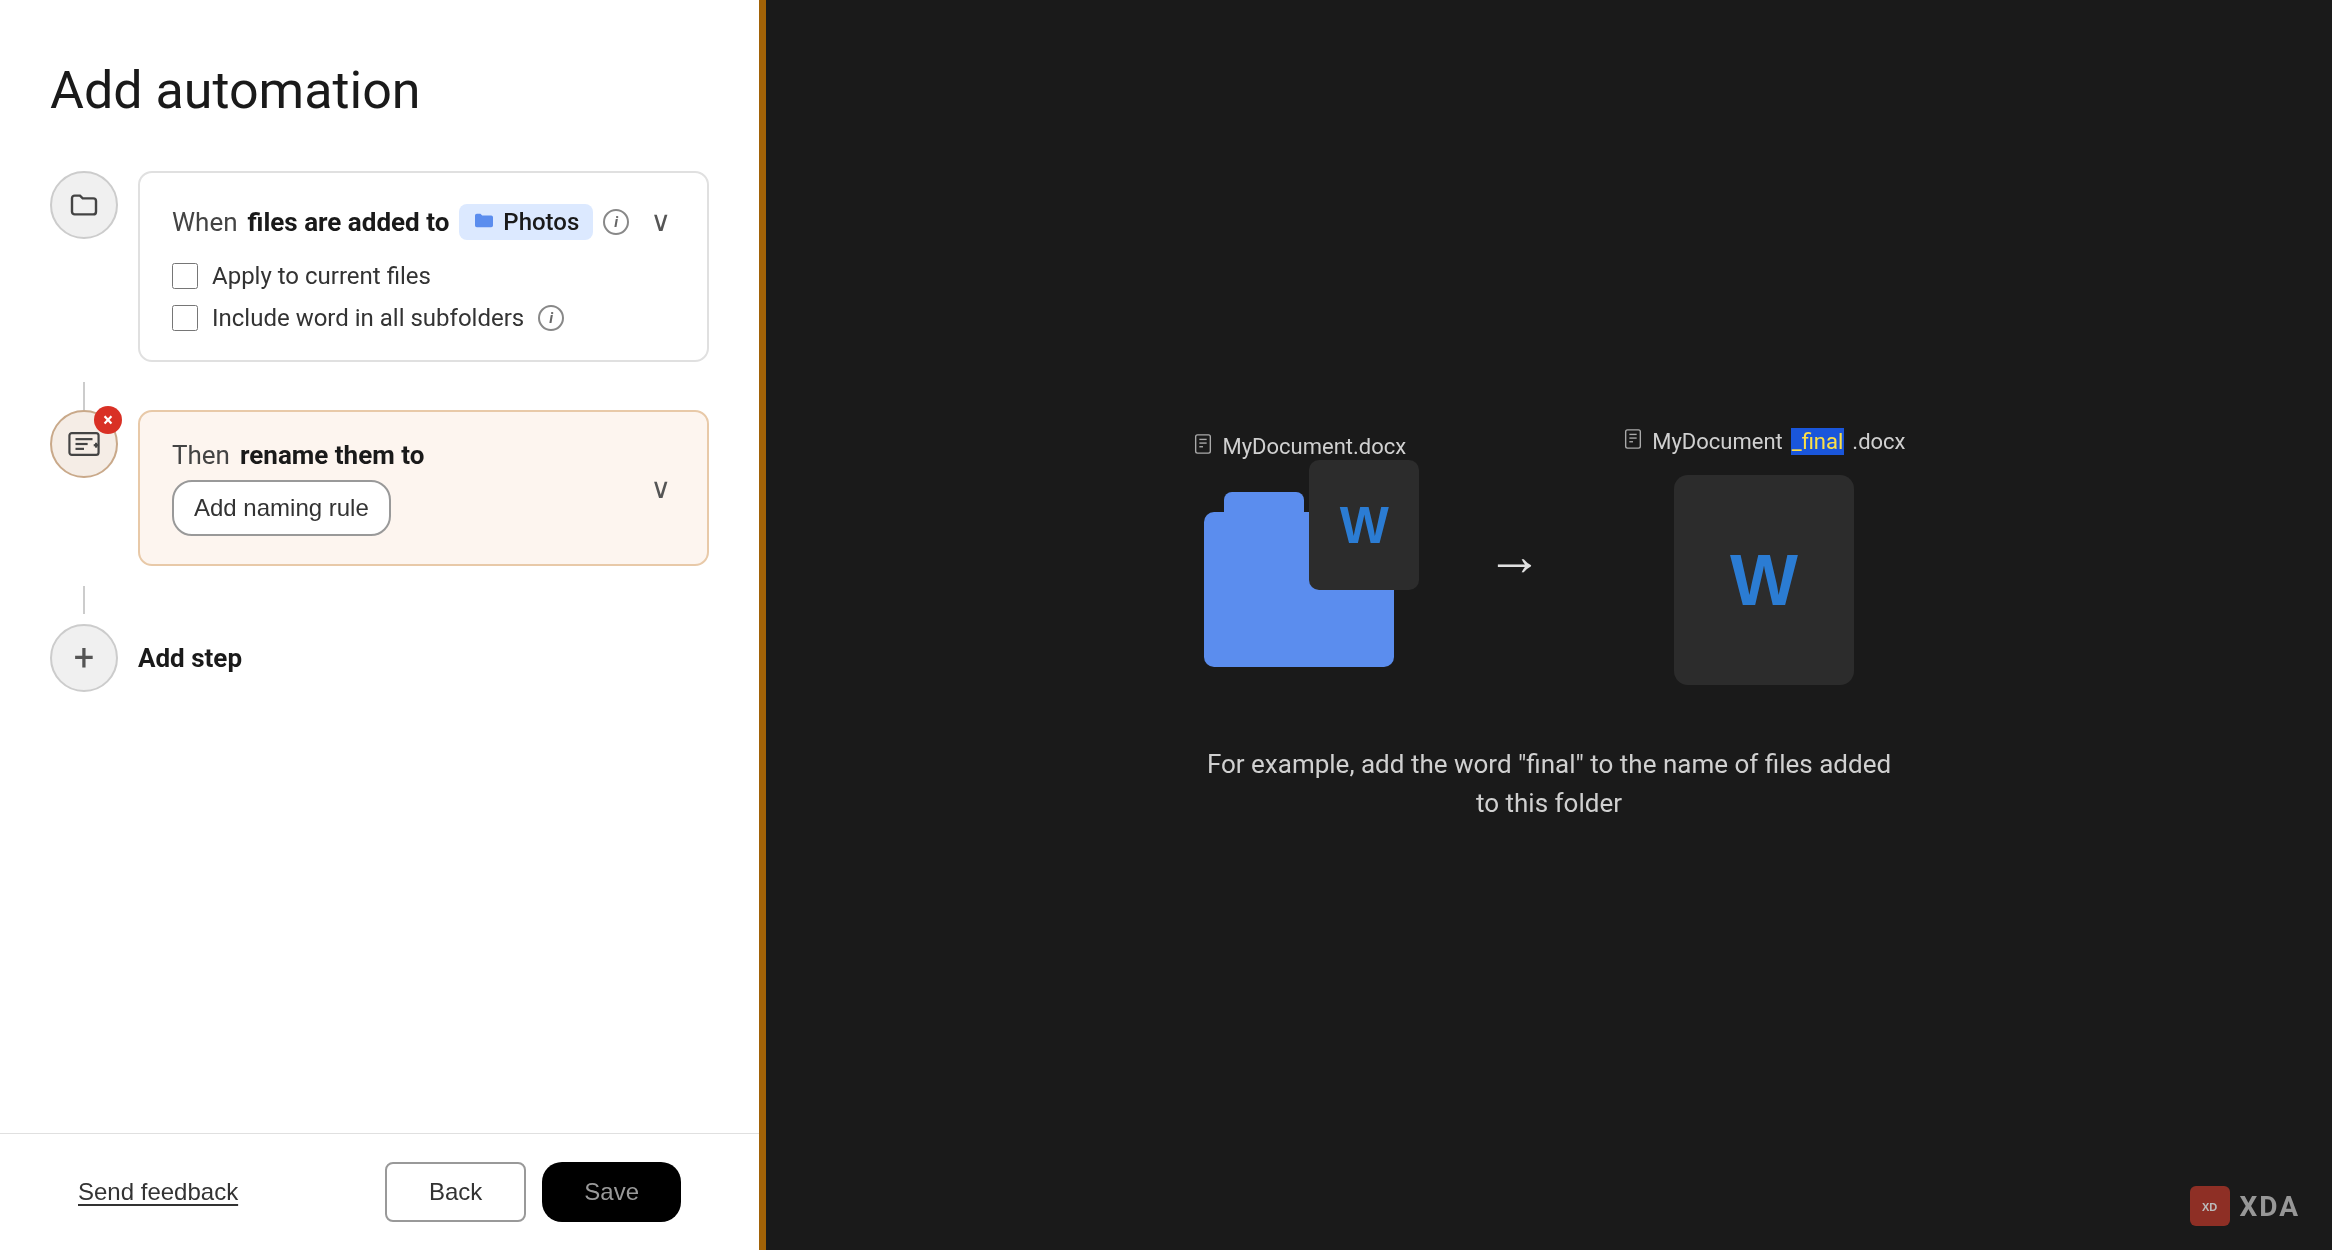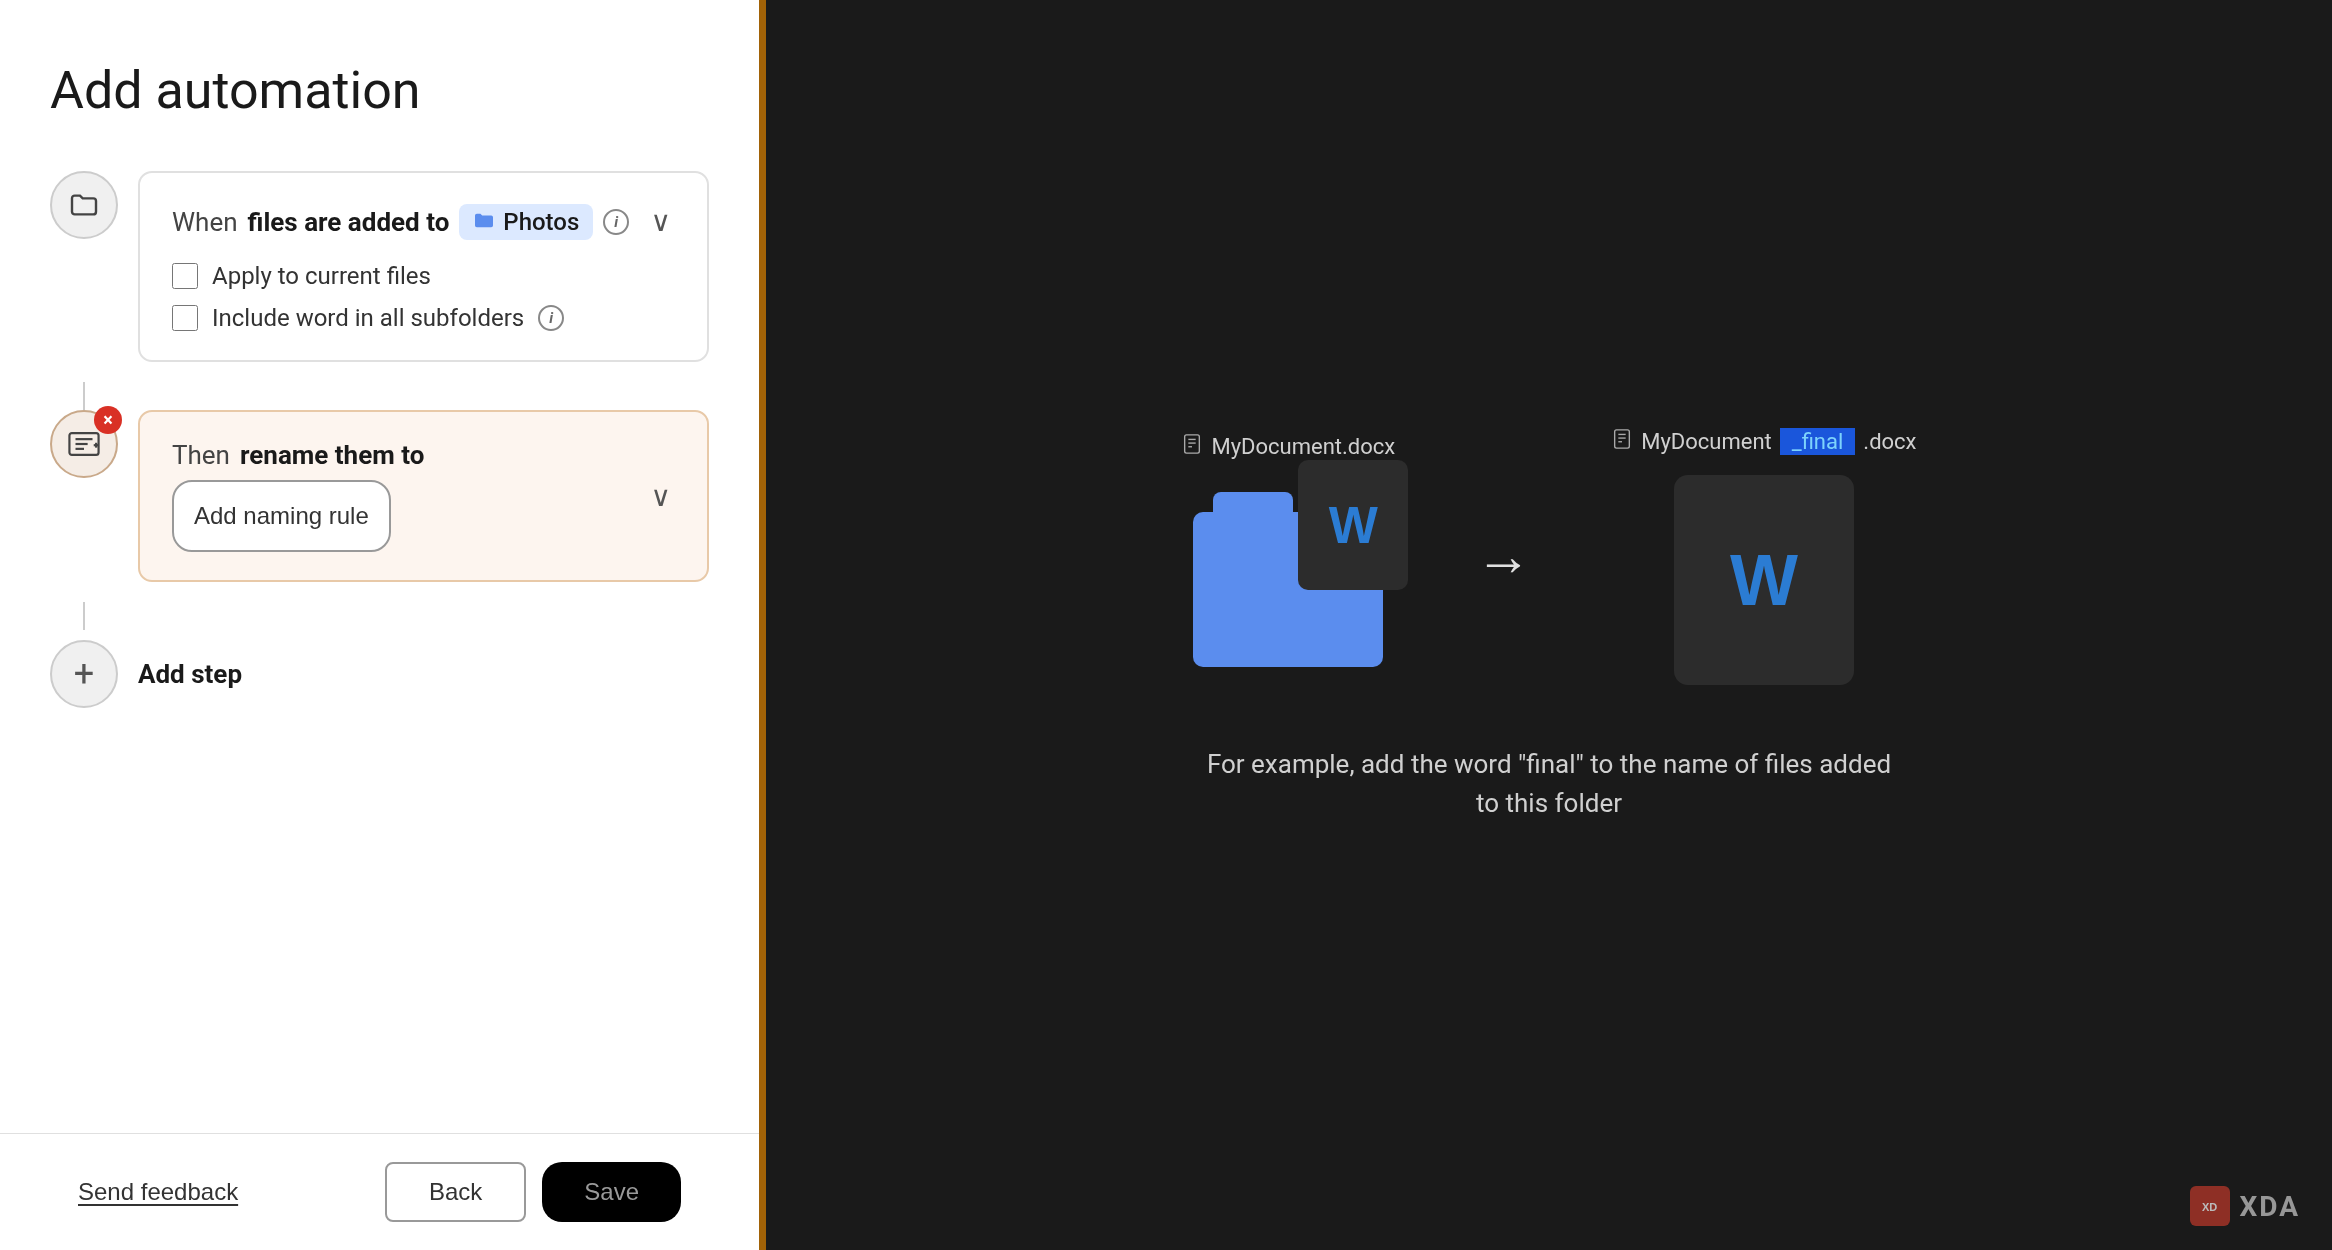--- a/index.html
+++ b/index.html
@@ -183,21 +183,21 @@
       height: 26px;
       cursor: pointer;
     }
 
     .naming-rule-btn {
       display: inline-flex;
       align-items: center;
       background: #ffffff;
       border: 2px solid #999;
       border-radius: 20px;
-      padding: 20px 20px;
+      padding: 12px 20px;
       font-size: 24px;
       color: #333;
       cursor: pointer;
     }
 
     
     .add-step-container {
       display: flex;
       align-items: center;
       gap: 20px;
@@ -312,22 +312,22 @@
     .file-name {
       font-size: 22px;
       color: #d0d0d0;
       display: flex;
       align-items: center;
       gap: 8px;
     }
 
     .file-name .highlighted {
       background: #1a56db;
-      color: #7dd3fc;
-      padding: 1px 12px;
+      color: #fde047;
+      padding: 1px 1px;
     }
 
     .folder-doc-icon {
       width: 200px;
       height: 200px;
       position: relative;
       display: flex;
       align-items: center;
       justify-content: center;
     }

